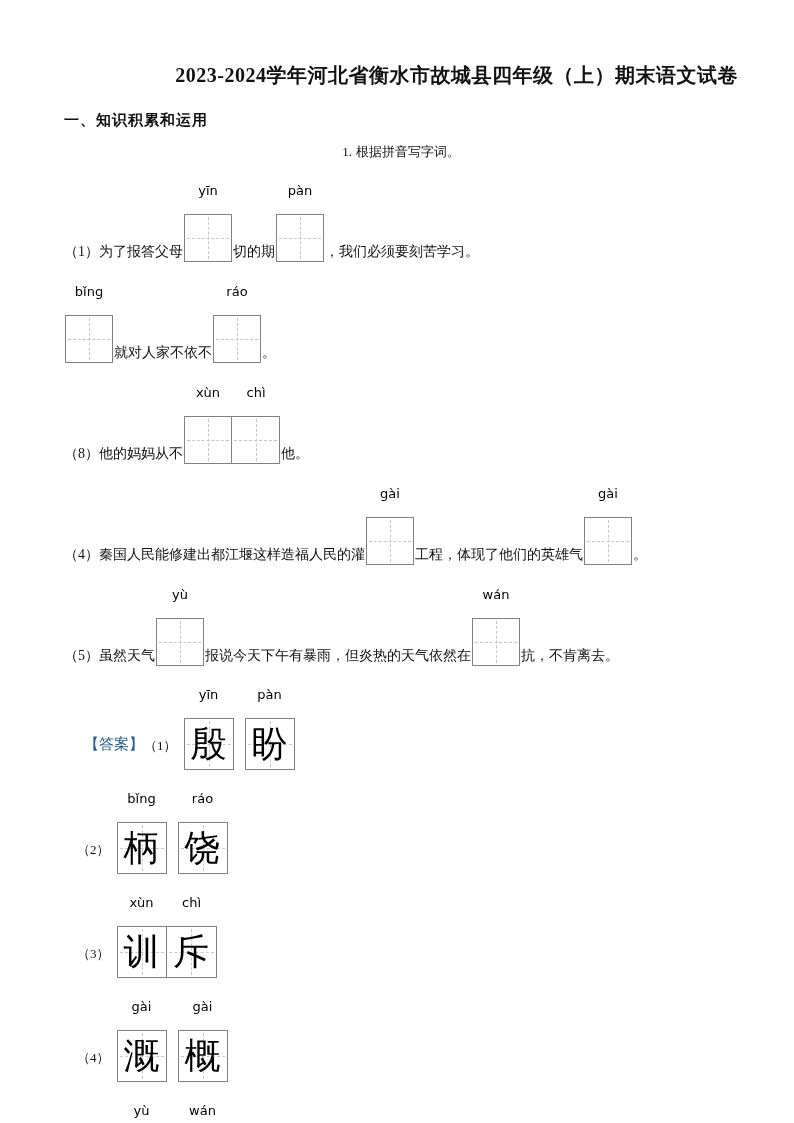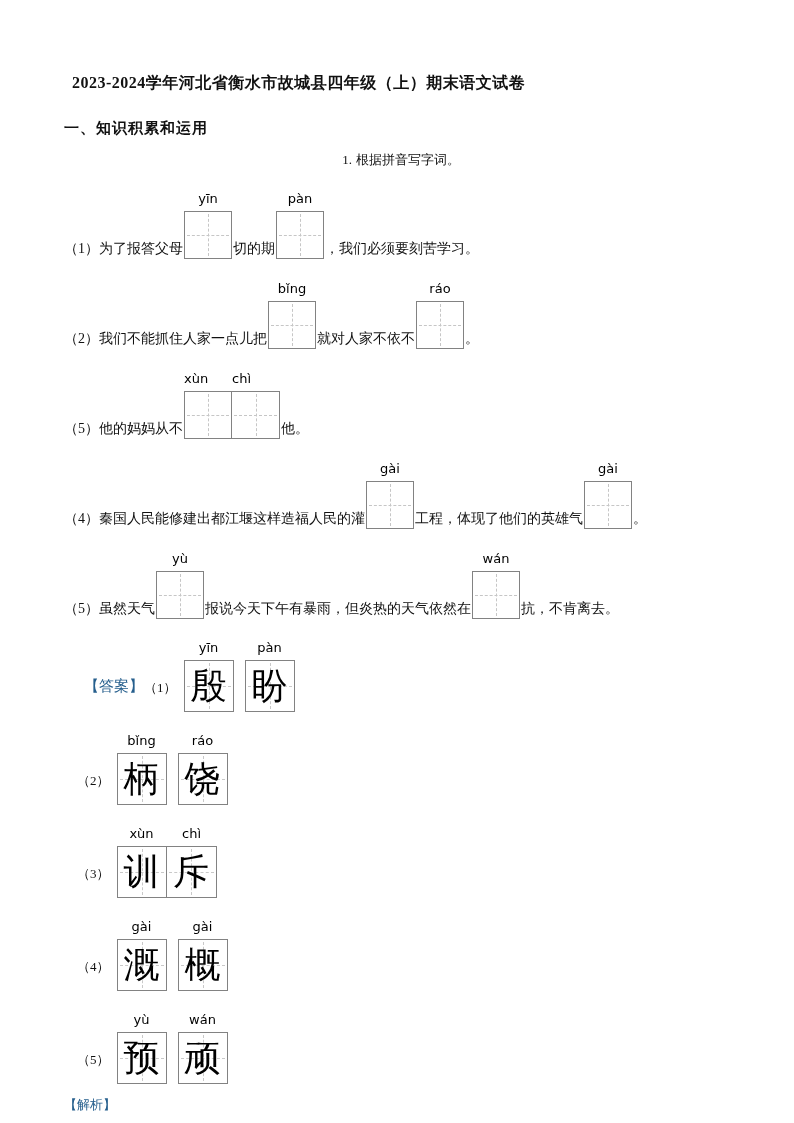--- a/index.html
+++ b/index.html
@@ -7,26 +7,26 @@
     position:relative;
     width:794px;
     min-height:1123px;
     background:#ffffff;
     box-sizing:border-box;
     padding:62px 56px 40px 64px;
     font-family:"Liberation Serif", serif;
     color:#111111;
   }
   .title{
-    text-align:left;
-    font-size:16px;
+    text-align:right;
+    font-size:20px;
     font-weight:bold;
     letter-spacing:0.5px;
     line-height:26px;
-    margin:8px;
+    margin:0;
   }
   .section-heading{
     font-size:15px;
     font-weight:bold;
     margin-top:23px;
     font-family:Liberation Serif, serif;
     letter-spacing:1px;
   }
   .item-line{
     margin-top:13px;
@@ -52,21 +52,22 @@
     display:inline-flex;
     flex-direction:column;
     align-items:center;
     margin:0 1px;
   }
   .pinyin{
     font-family:"DejaVu Sans", sans-serif;
     font-size:13px;
     line-height:15px;
     color:#000;
-    margin-bottom:5px;
+    margin-bottom:16px;
+    text-align:center;
   }
   .sq{
     width:48px;height:48px;
     border:1px solid #828282;
     background:#fff;
     position:relative;
     box-sizing:border-box;
   }
   .sq::before{
     content:"";position:absolute;left:2px;right:2px;top:50%;
@@ -161,35 +162,34 @@
     </span>
     <span class="q-text">切的期</span>
     <span class="pbox">
       <span class="pinyin">pàn</span>
       <span class="sq"></span>
     </span>
     <span class="q-text">，我们必须要刻苦学习。</span>
   </div>
 
   <div class="q-block">
-    <span class="q-text">（2）我们不能抓住人家一点儿把</span>
     <span class="pbox">
       <span class="pinyin">bǐng</span>
       <span class="sq"></span>
     </span>
     <span class="q-text">就对人家不依不</span>
     <span class="pbox">
       <span class="pinyin">ráo</span>
       <span class="sq"></span>
     </span>
     <span class="q-text">。</span>
   </div>
 
   <div class="q-block">
-    <span class="q-text">（5）他的妈妈从不</span>
+    <span class="q-text">（8）他的妈妈从不</span>
     <span class="pbox">
       <span class="pinyin-row">
         <span class="pinyin">xùn</span>
         <span class="pinyin">chì</span>
       </span>
       <span class="sq-row">
         <span class="sq"></span>
         <span class="sq"></span>
       </span>
     </span>

